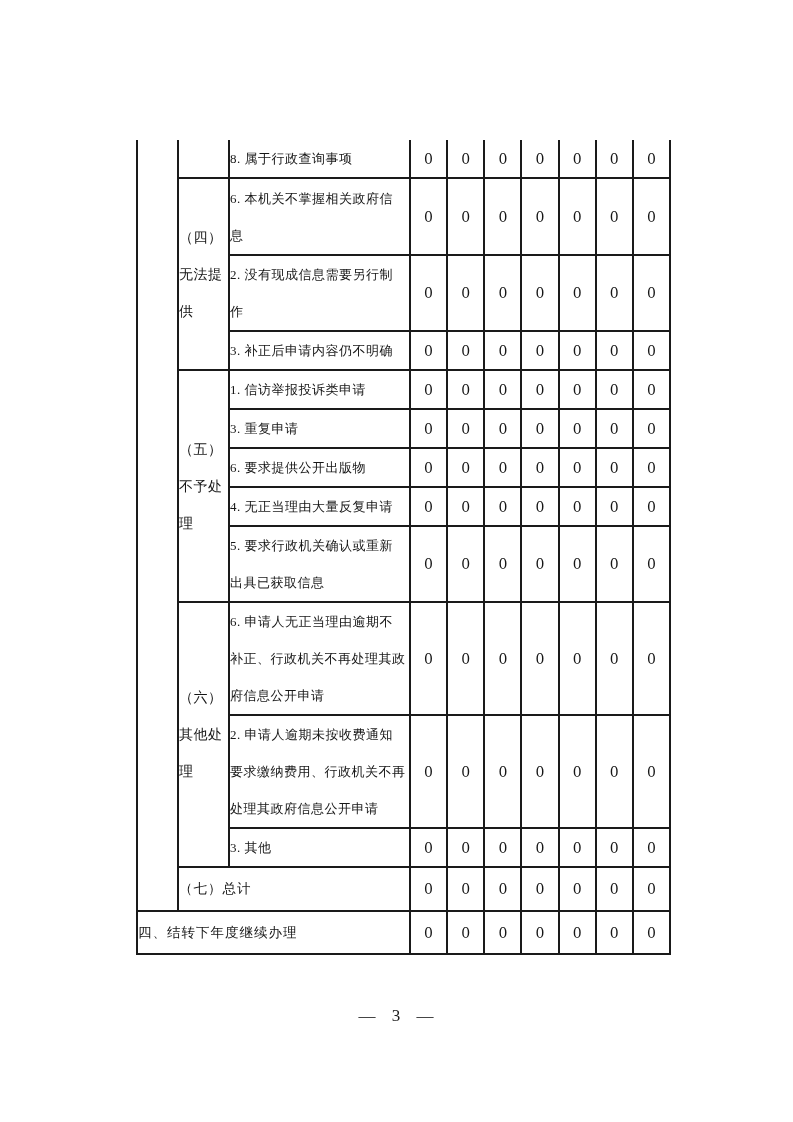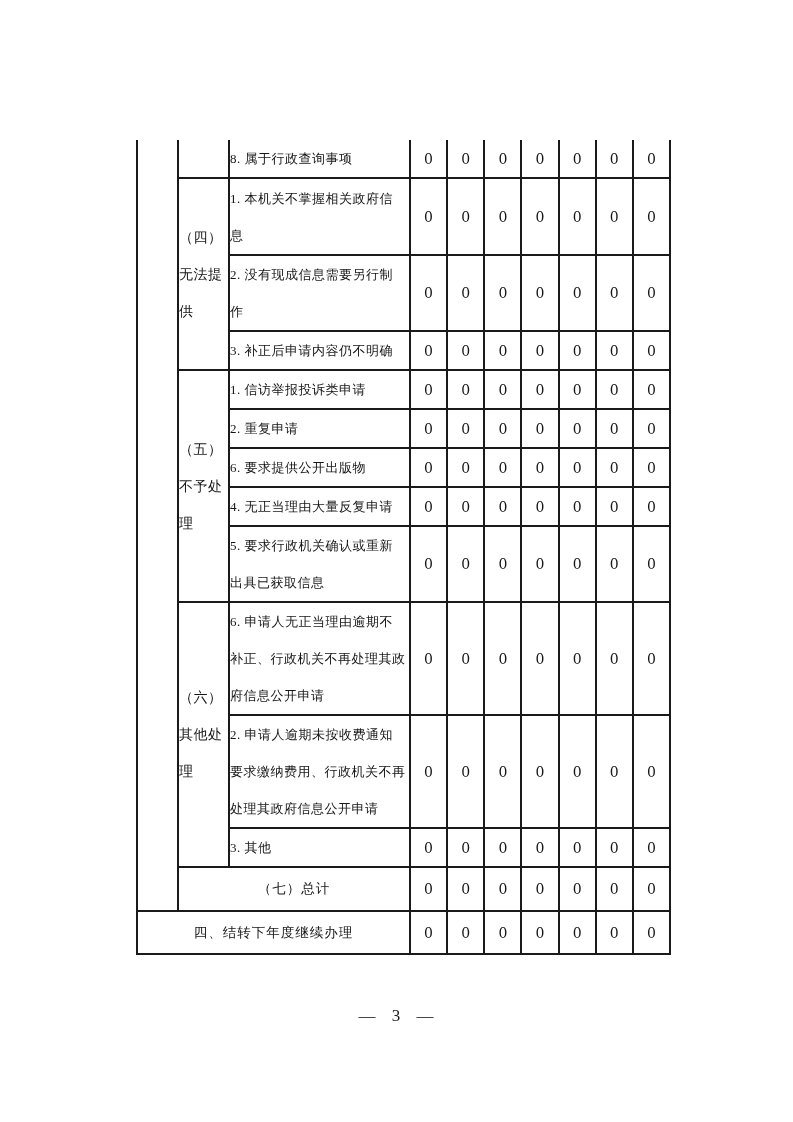--- a/index.html
+++ b/index.html
@@ -48,21 +48,21 @@
     padding-left: 6px;
     letter-spacing: 0.5px;
   }
   td.v {
     font-size: 14px;
     text-align: center;
     font-family: "DejaVu Serif", "Liberation Serif", serif;
   }
   td.total, td.carry {
     font-size: 13.5px;
-    text-align: center;
+    text-align: left;
     padding-left: 6px;
     letter-spacing: 1px;
   }
   .footer {
     position: absolute;
     top: 1006px;
     left: 0;
     width: 100%;
     text-align: center;
     font-size: 17px;
@@ -101,21 +101,21 @@
       <td class="v">0</td>
       <td class="v">0</td>
       <td class="v">0</td>
       <td class="v">0</td>
     </tr>
 
     <tr style="height:77px">
       <td class="grp" rowspan="3">（四）
 无法提
 供</td>
-      <td class="item">1. 本机关不掌握相关政府信
+      <td class="item">6. 本机关不掌握相关政府信
 息</td>
       <td class="v">0</td>
       <td class="v">0</td>
       <td class="v">0</td>
       <td class="v">0</td>
       <td class="v">0</td>
       <td class="v">0</td>
       <td class="v">0</td>
     </tr>
 
@@ -150,21 +150,21 @@
       <td class="v">0</td>
       <td class="v">0</td>
       <td class="v">0</td>
       <td class="v">0</td>
       <td class="v">0</td>
       <td class="v">0</td>
       <td class="v">0</td>
     </tr>
 
     <tr style="height:39px">
-      <td class="item">2. 重复申请</td>
+      <td class="item">3. 重复申请</td>
       <td class="v">0</td>
       <td class="v">0</td>
       <td class="v">0</td>
       <td class="v">0</td>
       <td class="v">0</td>
       <td class="v">0</td>
       <td class="v">0</td>
     </tr>
 
     <tr style="height:38px">

